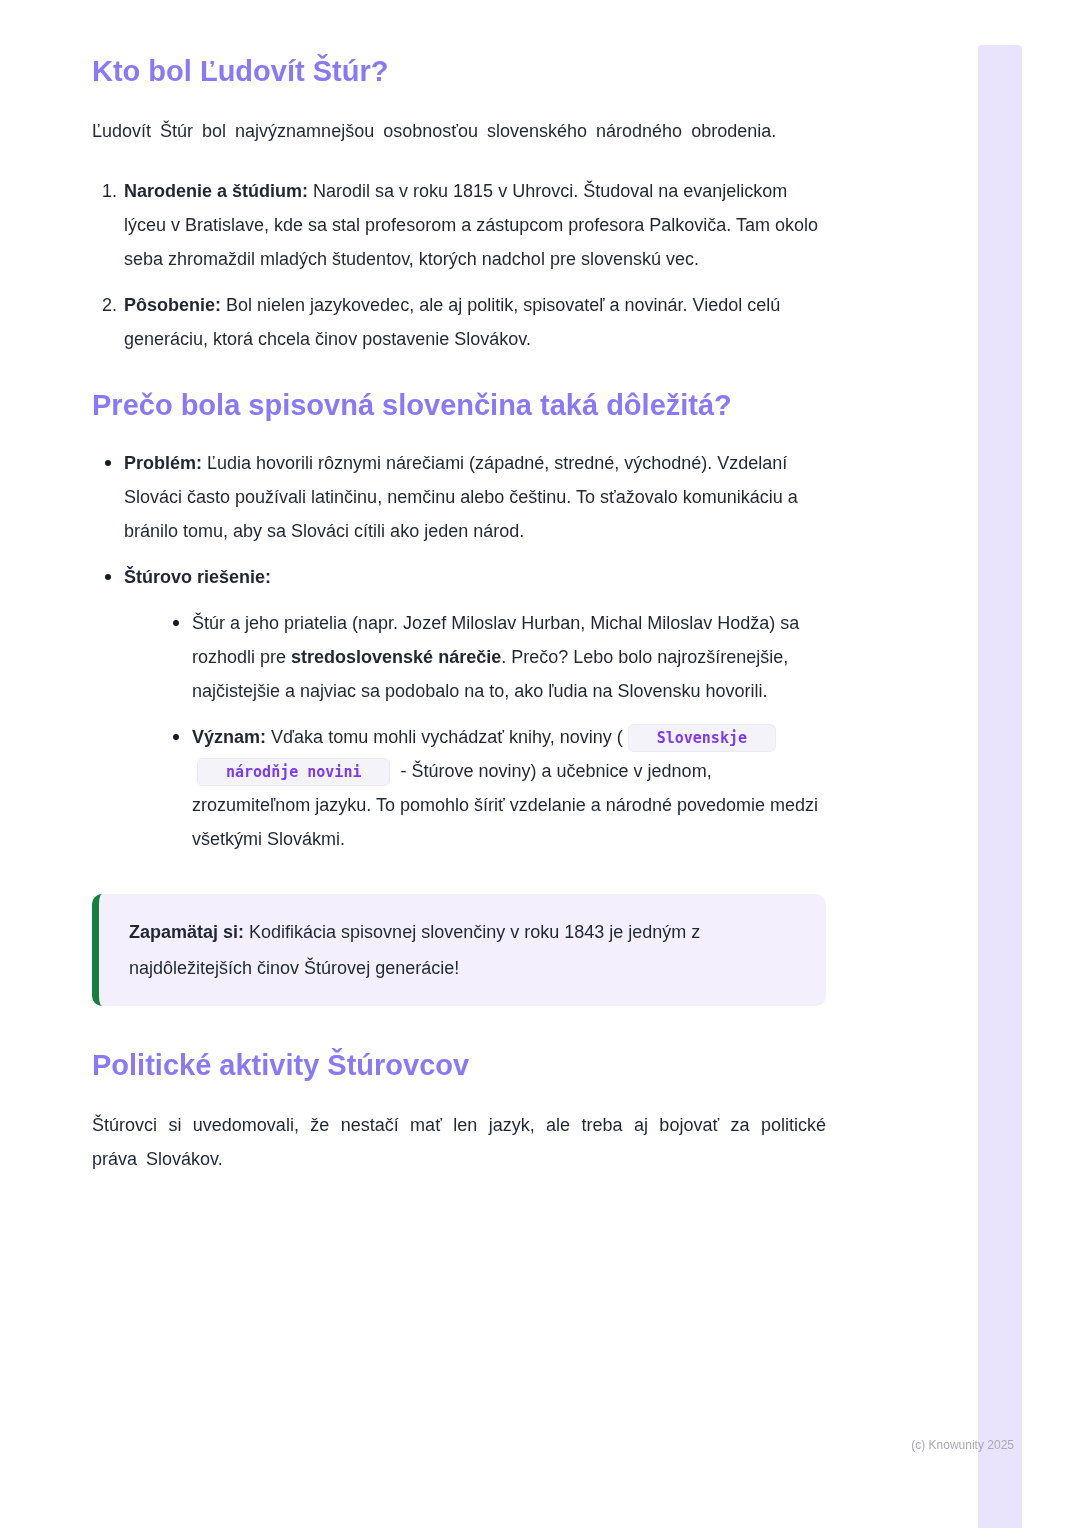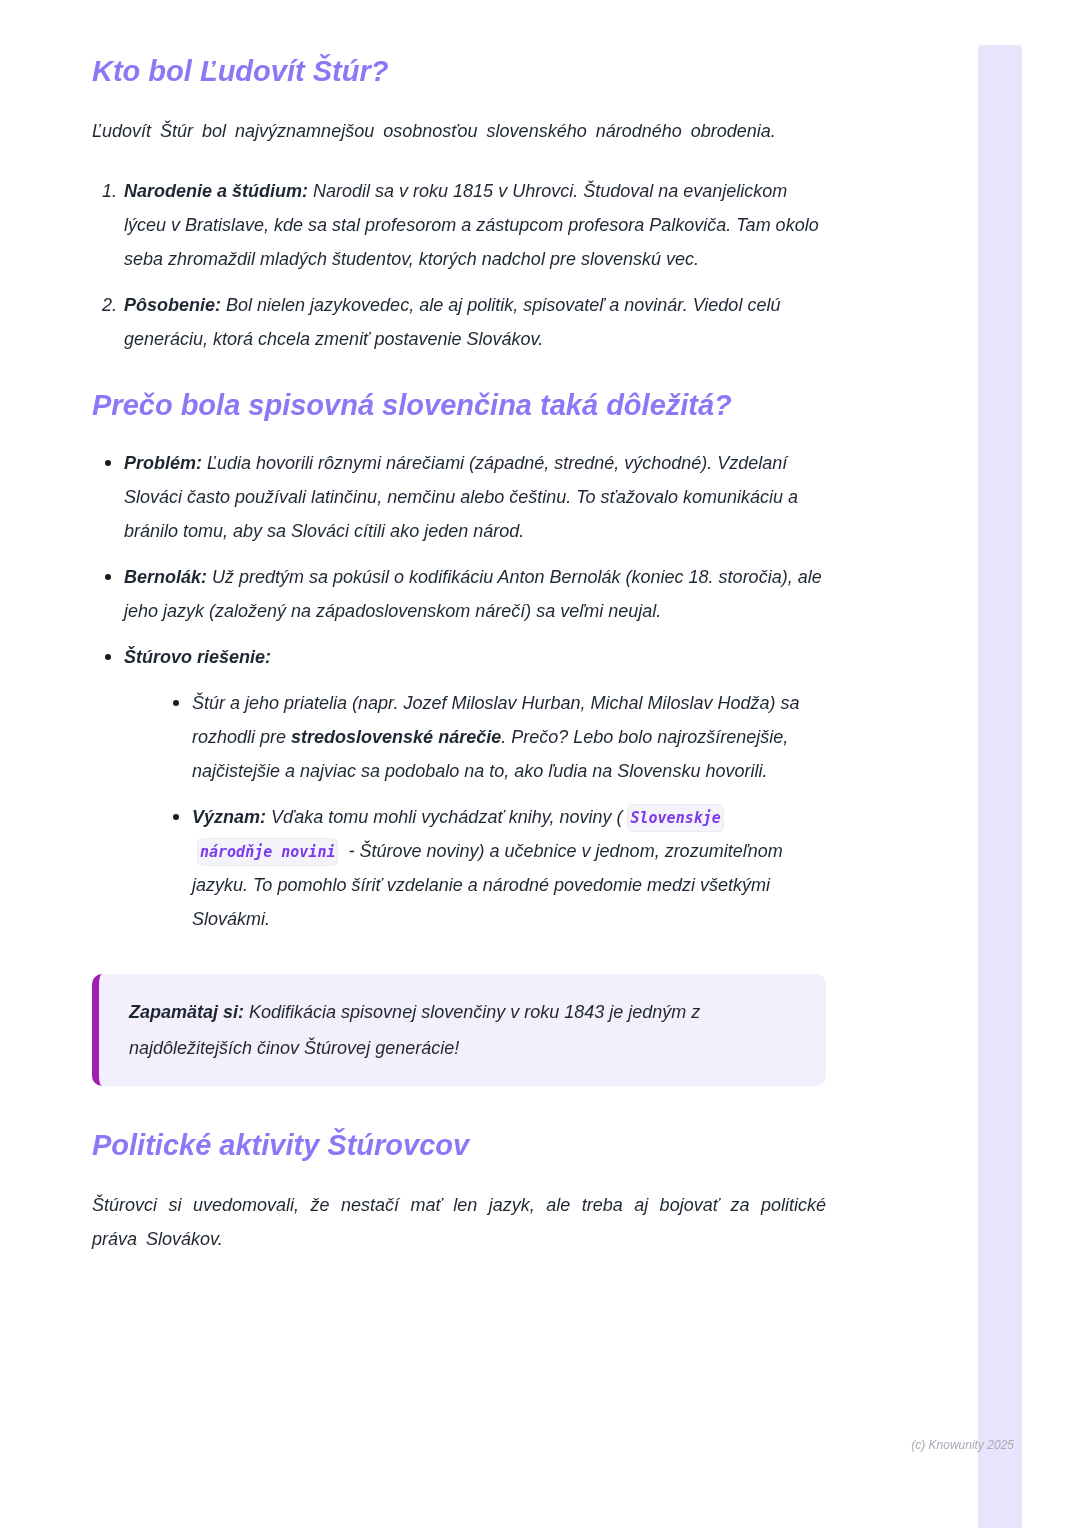--- a/index.html
+++ b/index.html
@@ -2,21 +2,20 @@
 <html><head>
 <meta charset="utf-8">
 <style>
   html,body { margin:0; padding:0; background:#ffffff; }
   body { font-family:"Liberation Sans", sans-serif; }
   .page {
     position:relative;
     width:1080px; height:1528px;
     background:#ffffff;
     overflow:hidden;
-    font-style:italic;
   }
   .scroll-strip {
     position:absolute;
     top:45px; right:58px;
     width:44px; height:1483px;
     background:#e9e3fb;
     border-radius:4px 4px 0 0;
     z-index:0;
   }
   .content {
@@ -58,29 +57,29 @@
   .sublist { margin:12px 0 0 36px; }
   .code {
     display:inline-block;
     font-family:"DejaVu Sans Mono", monospace;
     font-size:15px;
     font-weight:700;
     color:#7c3aed;
     background:#f5f3fa;
     border:1px solid #eceaf3;
     border-radius:6px;
-    padding:1px 2px;
+    padding:1px 28px;
     margin:0 5px;
     line-height:24px;
     vertical-align:baseline;
   }
   .callout {
     margin:38px 0 6px 0;
     background:#f3effd;
-    border-left:7px solid #a21caf;
+    border-left:7px solid #15803d;
     border-radius:10px;
     padding:20px 30px 20px 30px;
     line-height:36px;
   }
   .footer {
     position:absolute;
     top:1438px; right:66px;
     font-size:12px;
     color:#a9a9b4;
     z-index:2;
@@ -99,42 +98,36 @@
 
     <p class="para justify">Ľudovít Štúr bol najvýznamnejšou osobnosťou slovenského národného obrodenia.</p>
 
     <div class="list list-block">
       <div class="li">
         <span class="marker num">1.</span>
         <div class="li-text"><b>Narodenie a štúdium:</b><span> Narodil sa v roku 1815 v Uhrovci. Študoval na evanjelickom lýceu v Bratislave, kde sa stal profesorom a zástupcom profesora Palkoviča. Tam okolo seba zhromaždil mladých študentov, ktorých nadchol pre slovenskú vec.</span></div>
       </div>
       <div class="li">
         <span class="marker num">2.</span>
-        <div class="li-text"><b>Pôsobenie:</b><span> Bol nielen jazykovedec, ale aj politik, spisovateľ a novinár. Viedol celú generáciu, ktorá chcela zmeniť postavenie Slovákov.</span></div>
+        <div class="li-text"><b>Pôsobenie:</b><span> Bol nielen jazykovedec, ale aj politik, spisovateľ a novinár. Viedol celú generáciu, ktorá chcela činov postavenie Slovákov.</span></div>
       </div>
     </div>
 
     <h2 class="h h2">Prečo bola spisovná slovenčina taká dôležitá?</h2>
 
 
     <div class="list list-block">
 
       <div class="li">
         <span class="marker">
             <span class="dot"></span>
           </span>
         <div class="li-text"><b>Problém:</b><span> Ľudia hovorili rôznymi nárečiami (západné, stredné, východné). Vzdelaní Slováci často používali latinčinu, nemčinu alebo češtinu. To sťažovalo komunikáciu a bránilo tomu, aby sa Slováci cítili ako jeden národ.</span></div>
       </div>
 
-      <div class="li">
-        <span class="marker">
-            <span class="dot"></span>
-          </span>
-        <div class="li-text"><b>Bernolák:</b><span> Už predtým sa pokúsil o kodifikáciu Anton Bernolák (koniec 18. storočia), ale jeho jazyk (založený na západoslovenskom nárečí) sa veľmi neujal.</span></div>
-      </div>
 
       <div class="li">
         <span class="marker">
             <span class="dot"></span>
           </span>
         <div class="li-text">
           <b>Štúrovo riešenie:</b>
           <div class="sublist">
 
             <div class="li">

